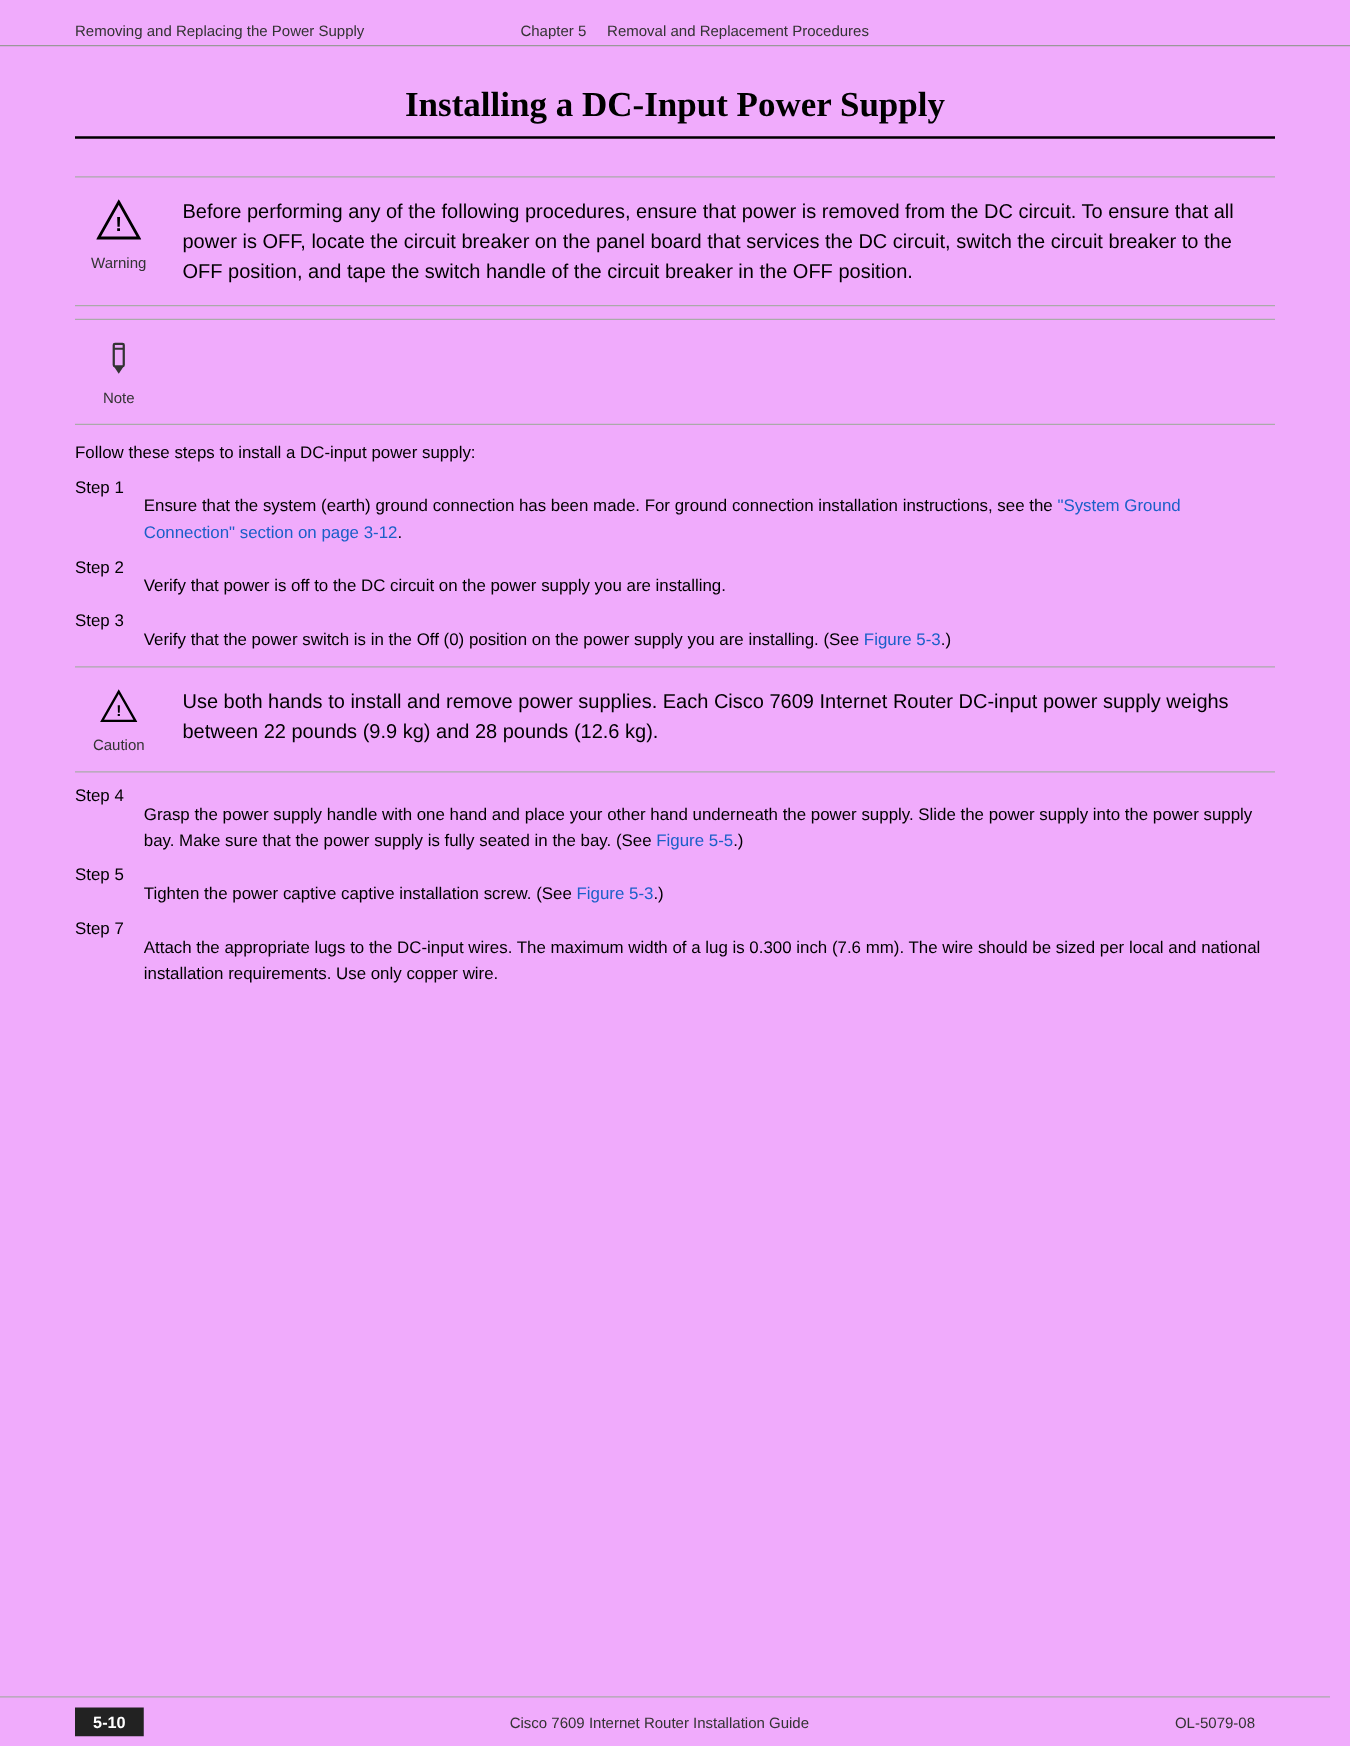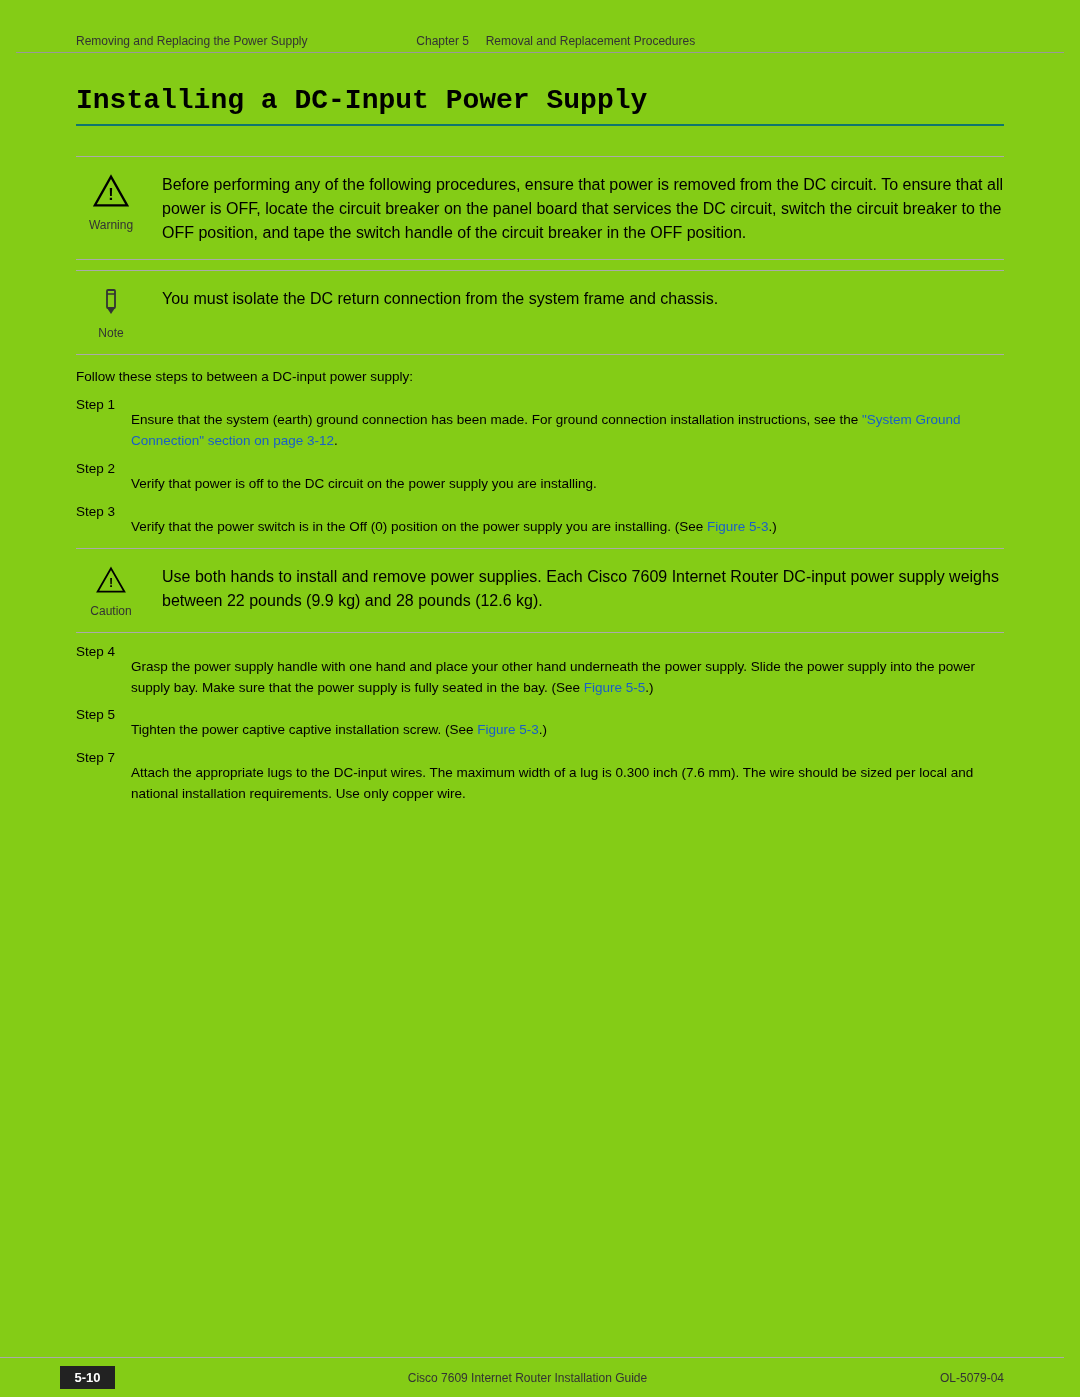--- a/index.html
+++ b/index.html
@@ -10,22 +10,22 @@
       font-size: 13.5px;
       color: #000;
       width: 1080px;
       min-height: 1397px;
       position: relative;
     }
 
     .page-container {
       width: 1080px;
       min-height: 1397px;
-      background: #84cc16;
-      padding: 16px;
+      background: #f0abfc;
+      padding: 0;
       position: relative;
     }
 
     
     .page-header {
       padding: 18px 60px 0 60px;
       border-bottom: 1px solid #999;
       margin-bottom: 0;
     }
 
@@ -49,24 +49,25 @@
     }
 
     
     .page-title-section {
       padding: 32px 60px 20px 60px;
     }
 
     .page-title {
       font-size: 28px;
       font-weight: bold;
-      font-family: Liberation Mono, monospace;
-      color: #000;
-      border-bottom: 2px solid #0f766e;
+      font-family: Liberation Serif, serif;
+      color: #000;
+      border-bottom: 2px solid #000000;
       padding-bottom: 8px;
+      text-align: center;
     }
 
     
     .main-content {
       padding: 0 60px;
     }
 
     
     .notice-block {
       display: flex;
@@ -234,24 +235,23 @@
 
             <g transform="rotate(-30, 15, 15) scaleX(-1)">
               <rect x="11" y="3" width="8" height="18" rx="1" fill="none" stroke="#333" stroke-width="1.8"></rect>
               <polygon points="11,21 19,21 15,27" fill="#333"></polygon>
               <line x1="11" y1="7" x2="19" y2="7" stroke="#333" stroke-width="1.5"></line>
             </g>
           </svg>
         </div>
         <div class="notice-label">Note</div>
       </div>
-      <div class="notice-text">You must isolate the DC return connection from the system frame and chassis.</div>
-    </div>
-
-    <p class="intro-para">Follow these steps to between a DC-input power supply:</p>
+    </div>
+
+    <p class="intro-para">Follow these steps to install a DC-input power supply:</p>
 
     <div class="step-row">
       <div class="step-label">Step 1</div>
       <div class="step-text">
         <span>Ensure that the system (earth) ground connection has been made. For ground connection installation instructions, see the </span><a class="link-text" href="#">"System Ground Connection" section on page 3-12</a><span>.</span>
       </div>
     </div>
 
     <div class="step-row">
       <div class="step-label">Step 2</div>
@@ -296,16 +296,16 @@
     <div class="step-row">
       <div class="step-label">Step 7</div>
       <div class="step-text">Attach the appropriate lugs to the DC-input wires. The maximum width of a lug is 0.300 inch (7.6 mm). The wire should be sized per local and national installation requirements. Use only copper wire.</div>
     </div>
 
   </div>
 
   <div class="page-footer">
     <div class="footer-page-number">5-10</div>
     <div class="footer-left">Cisco 7609 Internet Router Installation Guide</div>
-    <div class="footer-right">OL-5079-04</div>
+    <div class="footer-right">OL-5079-08</div>
   </div>
 
 </div>
 
 </body></html>

